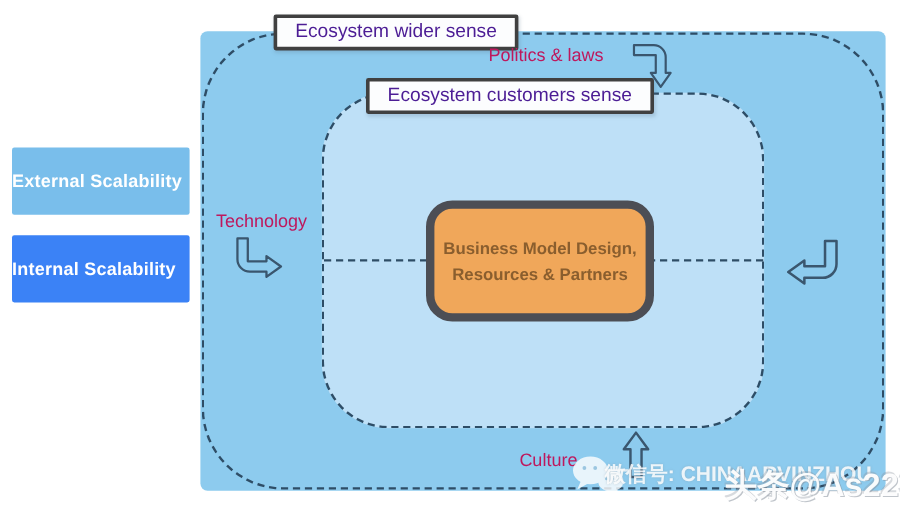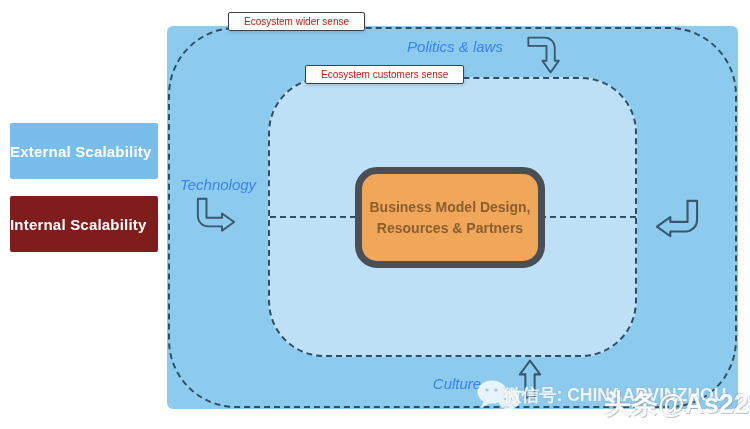--- a/index.html
+++ b/index.html
@@ -8,48 +8,48 @@
     font-family:"Liberation Sans","DejaVu Sans",sans-serif;
   }
   .abs{position:absolute;}
 
   
   .legend-box{
     width:148px;height:56px;display:flex;align-items:center;justify-content:flex-start;
     color:#fff;font-size:15px;font-weight:600;letter-spacing:.2px;border-radius:2px;
   }
   .legend-blue{background:#79BEEB;}
-  .legend-orange{background:#7f1d1d;}
+  .legend-orange{background:#3b82f6;}
 
   
   .outer-region{
     left:167px;top:26px;width:571px;height:383px;background:#8DCBEE;border-radius:6px;
   }
   .outer-dash{
     position:absolute;left:1px;top:1px;right:1px;bottom:1px;
     border:2px dashed #2E4D66;border-radius:68px;
   }
   .inner-region{
     left:268px;top:77px;width:369px;height:280px;background:#BEE0F7;
     border:2px dashed #2E4D66;border-radius:56px;box-sizing:border-box;
   }
   .mid-line{
     left:270px;top:216px;width:366px;height:0;border-top:2px dashed #2E4D66;
   }
 
   
   .tag-box{
-    background:#FCFDFE;border:1px solid #404040;color:#b91c1c;
-    font-size:10px;padding:3px 15px;border-radius:2px;white-space:nowrap;
+    background:#FCFDFE;border:3px solid #404040;color:#4c1d95;
+    font-size:16px;padding:3px 15px;border-radius:2px;white-space:nowrap;
     box-shadow:1px 2px 3px rgba(90,120,145,.25);
   }
 
   
   .factor{
-    color:#3b82f6;font-size:15px;font-weight:500;text-align:center;white-space:nowrap;font-style:italic;
+    color:#be185d;font-size:15px;font-weight:500;text-align:center;white-space:nowrap;
   }
   .inner-caption{
     color:#42525F;font-size:15px;font-weight:700;text-align:center;white-space:nowrap;
     letter-spacing:.2px;
   }
 
   
   .center-box{
     left:355px;top:167px;width:190px;height:101px;box-sizing:border-box;
     background:#F0A75A;border:7px solid #4C4E55;border-radius:22px;

